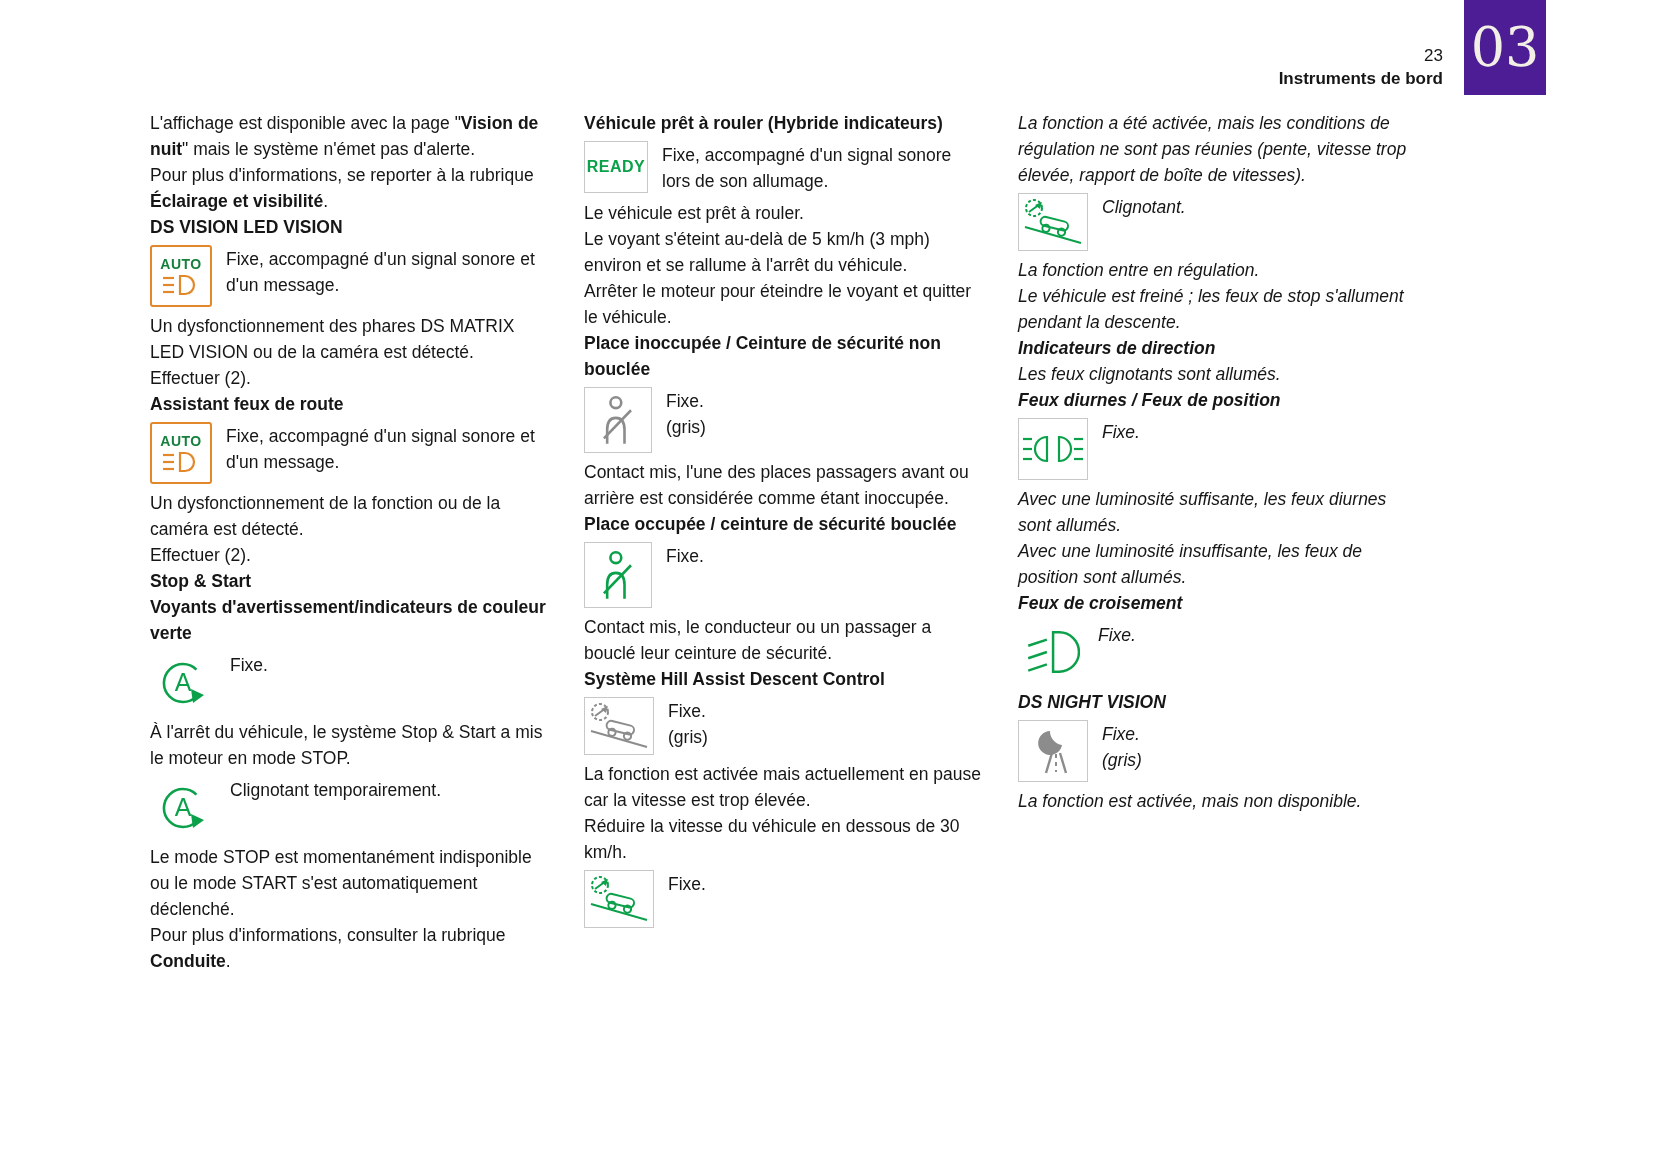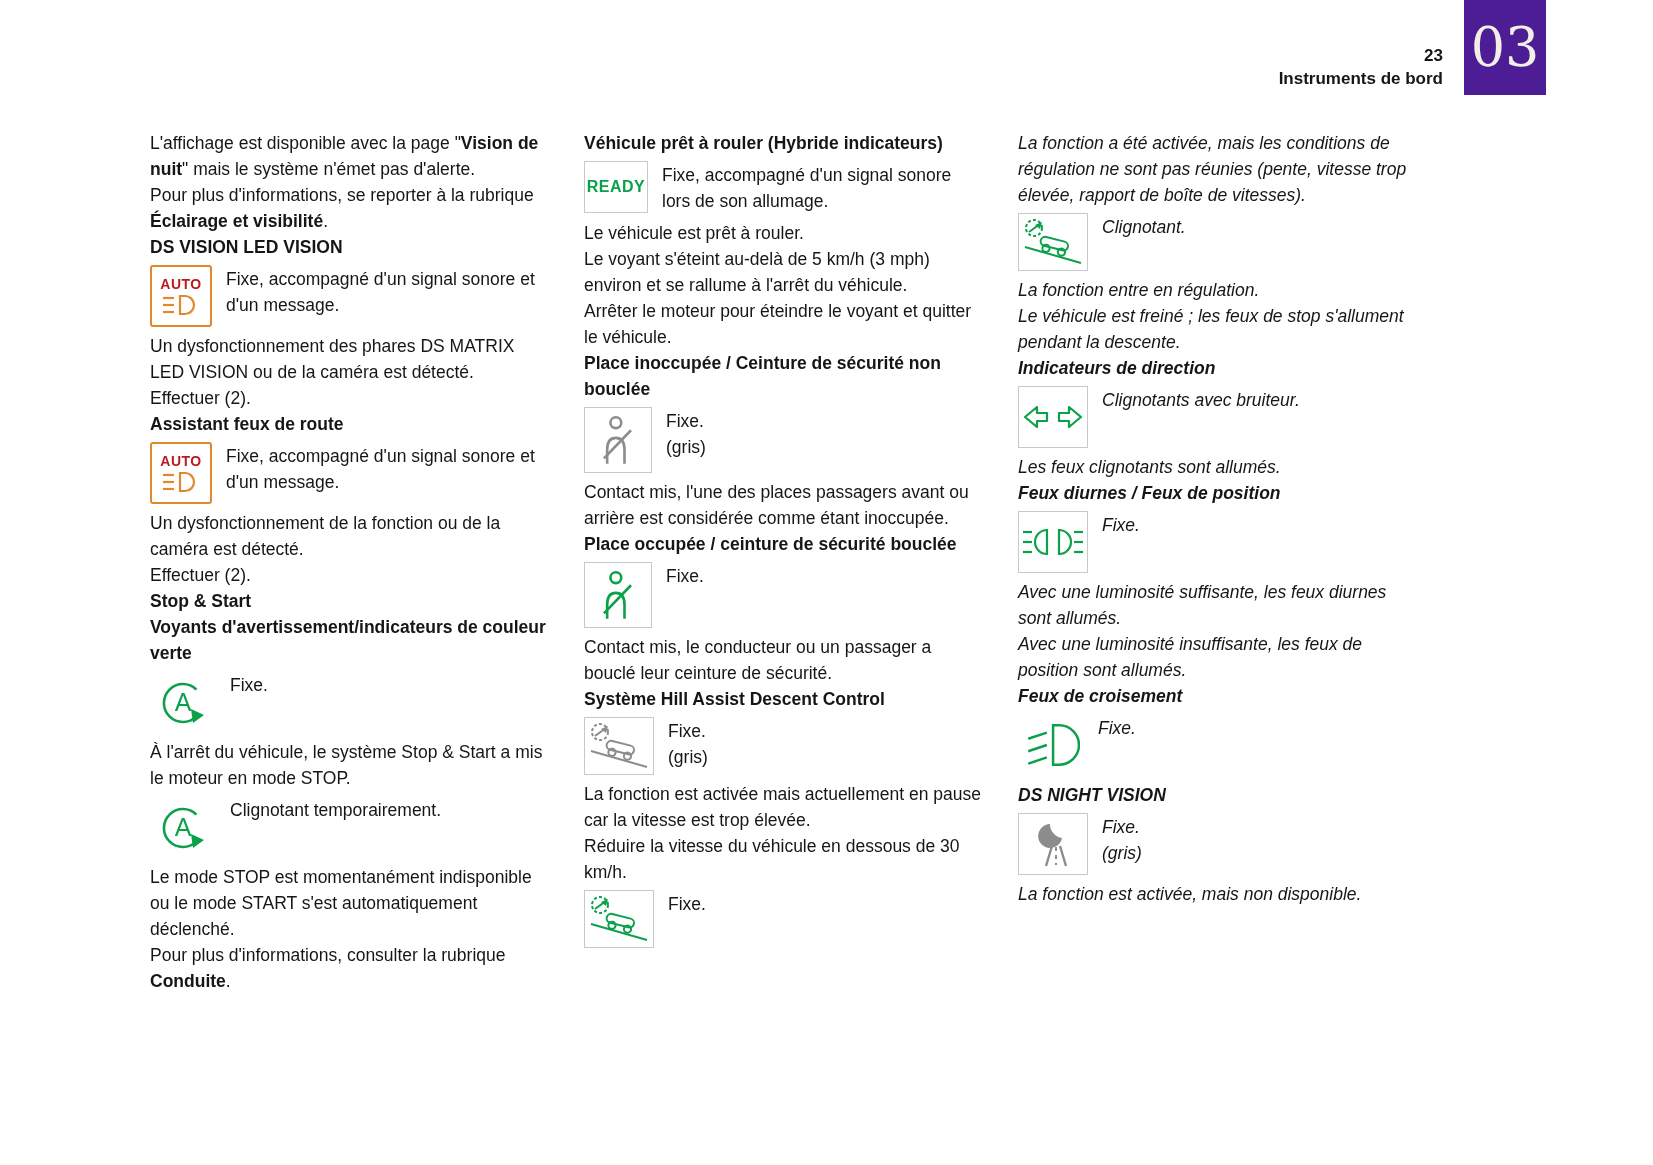--- a/index.html
+++ b/index.html
@@ -9,40 +9,40 @@
   }
   .chapter-box{
     position:absolute;left:1464px;top:0;width:82px;height:95px;
     background:#4c1d95;color:#F2EFE7;
     display:flex;align-items:center;justify-content:center;
     font-family:"DejaVu Serif", serif;font-size:54px;line-height:1;
   }
   .page-header{
     position:absolute;left:0;top:44px;width:1443px;text-align:right;
   }
-  .page-number{font-weight:bold;font-size:17px;line-height:23px;}
+  .page-number{font-weight:normal;font-size:17px;line-height:23px;}
   .section-title{font-weight:bold;font-size:17px;line-height:23px;}
   .columns{
     position:absolute;left:150px;top:110px;display:flex;gap:36px;
   }
-  .col{width:398px;margin-top:20px;}
+  .col{width:398px;}
   .col.c3{width:394px;font-style:italic;}
   .heading{font-size:17.5px;line-height:26px;font-weight:bold;margin:0;}
   .para{font-size:17.5px;line-height:26px;margin:0;white-space:pre-line;}
   .para b{font-weight:bold;}
   .icon-row{display:flex;align-items:flex-start;gap:14px;margin:5px 0 6px 0;}
   .row-text{font-size:17.5px;line-height:26px;white-space:pre-line;padding-top:1px;}
   .icon-box{flex:0 0 auto;display:flex;flex-direction:column;align-items:center;justify-content:center;box-sizing:border-box;}
   .framed{border:1px solid #c8c8c8;}
   .soft{border:1px solid #dedede;border-radius:6px;}
   .auto-box{
     width:62px;height:62px;border:2px solid #E2872A;border-radius:3px;
     gap:2px;
   }
-  .auto-label{color:#b91c1c;font-weight:bold;font-size:14px;letter-spacing:.5px;line-height:15px;}
+  .auto-label{color:#15803d;font-weight:bold;font-size:14px;letter-spacing:.5px;line-height:15px;}
   .ready-box{width:64px;height:52px;}
   .ready-label{color:#0BA04A;font-weight:bold;font-size:16px;letter-spacing:.5px;}
   .box-std{width:68px;height:66px;}
   .box-hill{width:70px;height:58px;}
   .box-wide{width:70px;height:62px;}
   .box-plain{width:66px;height:62px;border:none;}
   svg{display:block;}
 </style>
 </head>
 <body>
@@ -238,29 +238,20 @@
         </svg>
       </div>
       <div class="row-text">Clignotant.</div>
     </div>
 
     <p class="para">La fonction entre en régulation.
 Le véhicule est freiné ; les feux de stop s'allument pendant la descente.</p>
 
     <h3 class="heading">Indicateurs de direction</h3>
 
-    <div class="icon-row">
-      <div class="icon-box framed box-wide">
-        <svg width="60" height="32" viewBox="0 0 60 30" fill="none" stroke="#0BA04A" stroke-width="2.2" stroke-linejoin="round">
-          <path d="M14 5 L2 15 L14 25 V19 H24 V11 H14 Z"></path>
-          <path d="M46 5 L58 15 L46 25 V19 H36 V11 H46 Z"></path>
-        </svg>
-      </div>
-      <div class="row-text">Clignotants avec bruiteur.</div>
-    </div>
 
     <p class="para">Les feux clignotants sont allumés.</p>
 
     <h3 class="heading">Feux diurnes / Feux de position</h3>
 
     <div class="icon-row">
       <div class="icon-box framed box-wide">
         <svg width="64" height="38" viewBox="0 0 64 36" fill="none" stroke="#0BA04A" stroke-width="2.2">
           <line x1="2" y1="8" x2="11" y2="8"></line>
             <line x1="2" y1="18" x2="11" y2="18"></line>

